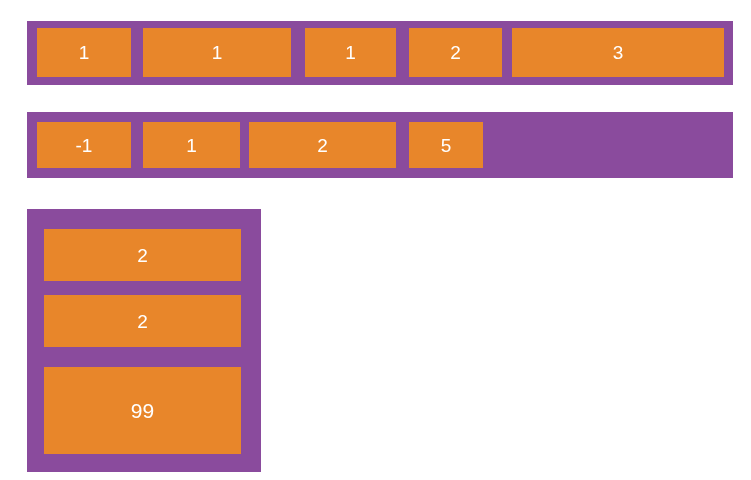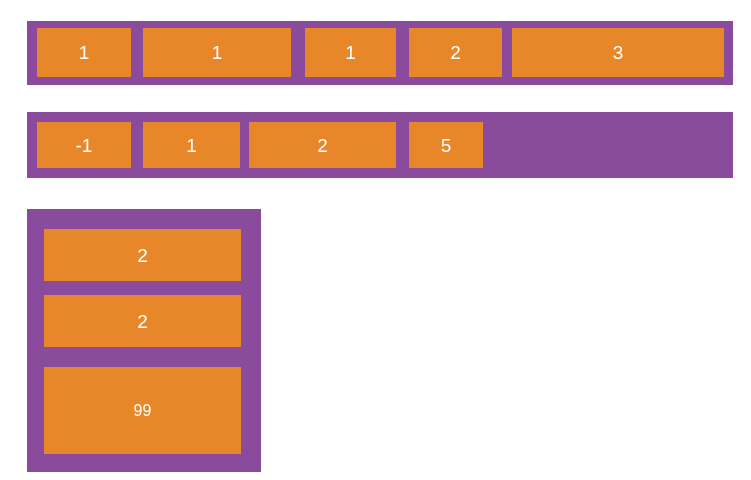--- a/index.html
+++ b/index.html
@@ -64,21 +64,21 @@
   #row-2 { left: 27px;  top: 112px; width: 706px; height: 66px; }
   #r2c0 { left: 37px;  top: 122px; width: 94px;  height: 46px; font-size: 19px; }
   #r2c1 { left: 143px; top: 122px; width: 97px;  height: 46px; font-size: 19px; }
   #r2c2 { left: 249px; top: 122px; width: 147px; height: 46px; font-size: 19px; }
   #r2c3 { left: 409px; top: 122px; width: 74px;  height: 46px; font-size: 19px; }
 
   
   #row-3 { left: 27px;  top: 209px; width: 234px; height: 263px; }
   #r3c0 { left: 44px; top: 229px; width: 197px; height: 52px; font-size: 19px; }
   #r3c1 { left: 44px; top: 295px; width: 197px; height: 52px; font-size: 19px; }
-  #r3c2 { left: 44px; top: 367px; width: 197px; height: 87px; font-size: 16px; }
+  #r3c2 { left: 44px; top: 367px; width: 197px; height: 87px; font-size: 21px; }
 </style>
 </head>
 <body>
 
 <div class="canvas">
 
   <div class="container-bar" id="row-1"></div>
 
   <div class="cell" id="r1c0">
     <span class="cell-label">1</span>

